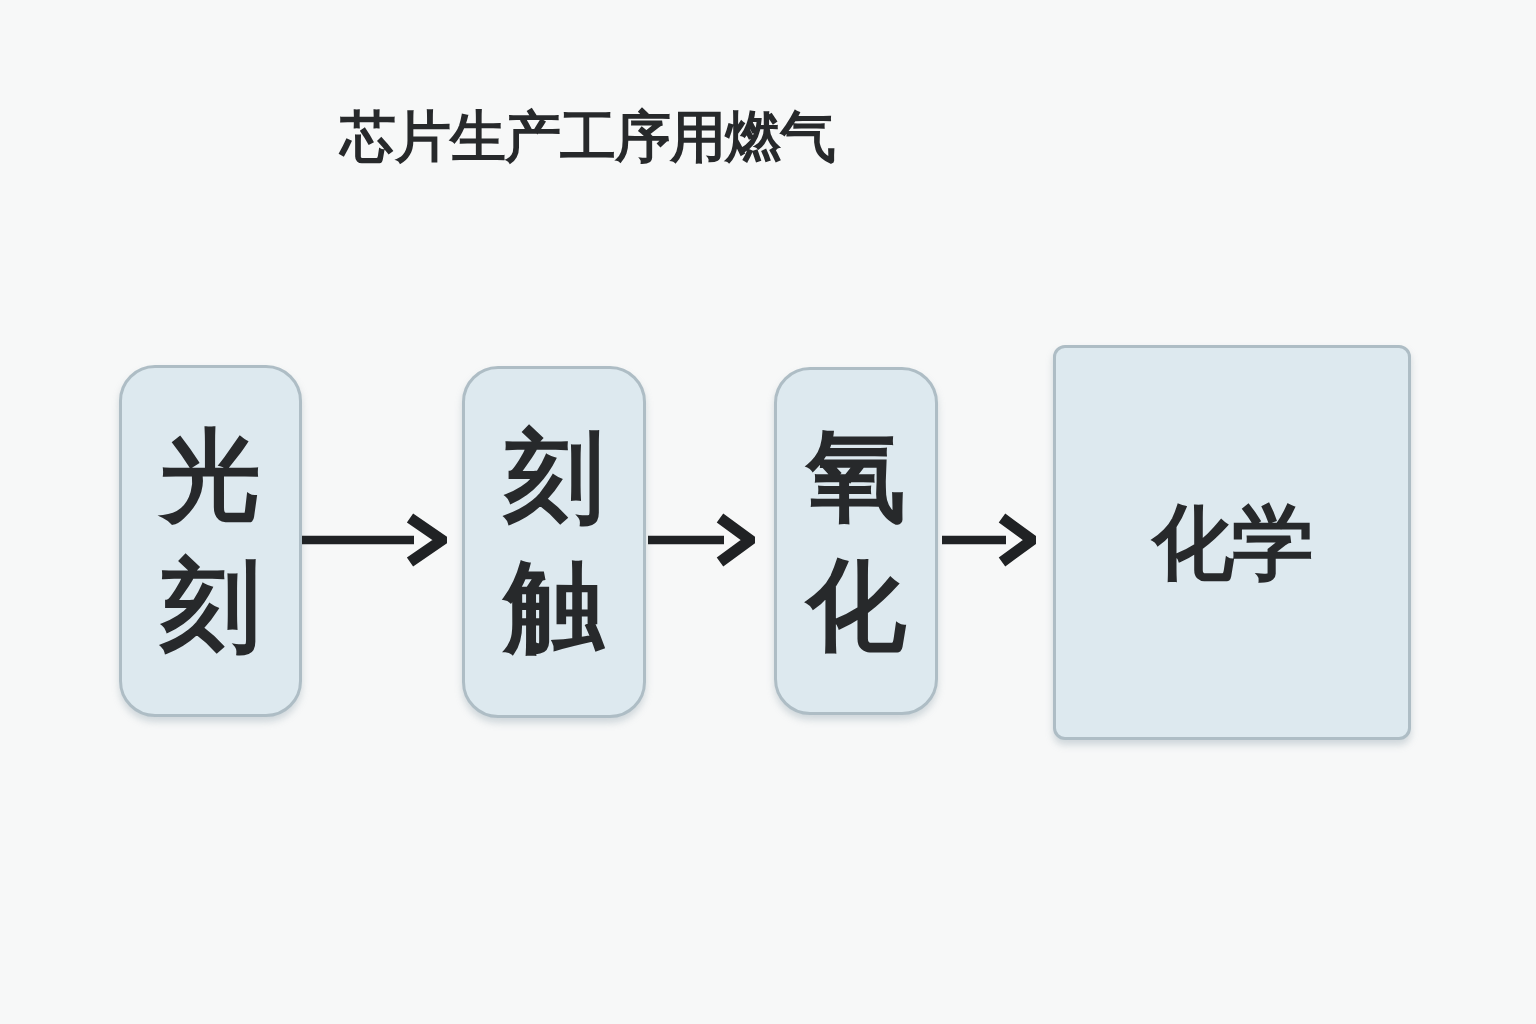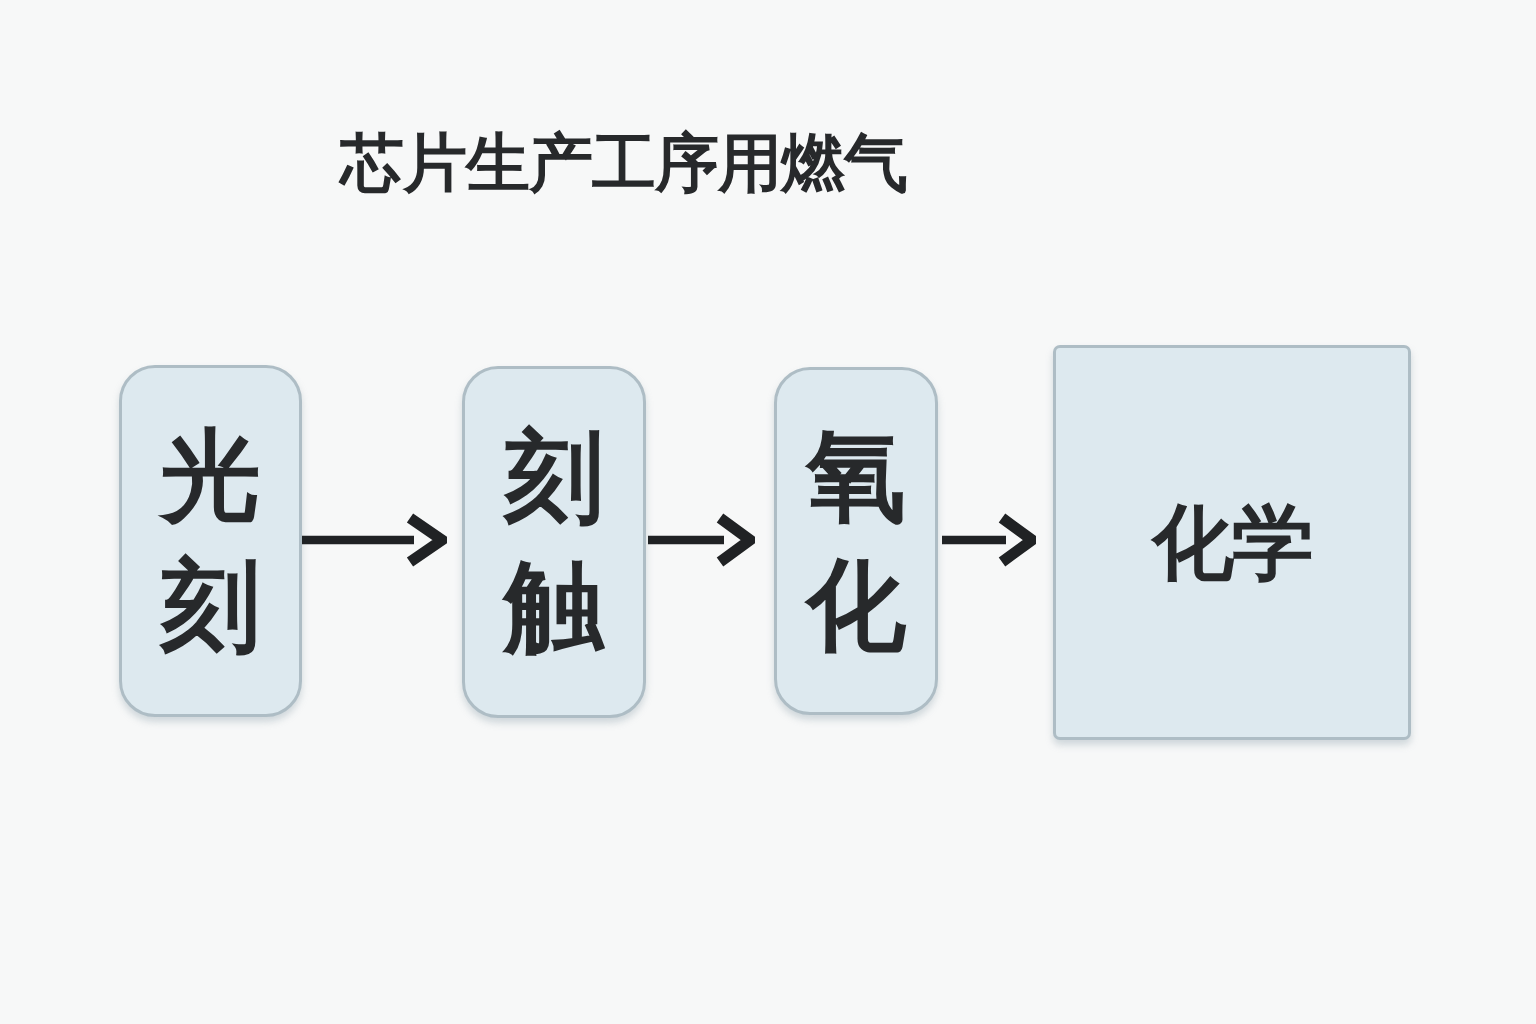--- a/index.html
+++ b/index.html
@@ -18,22 +18,22 @@
   .canvas{
     position:relative;
     width:1536px;
     height:1024px;
     background:var(--bg);
     overflow:hidden;
   }
   .title{
     position:absolute;
     left:340px;
-    top:120px;
-    font-size:64px;
+    top:100px;
+    font-size:56px;
     font-weight:800;
     letter-spacing:-1px;
     color:var(--ink);
     white-space:nowrap;
   }
   .step-box{
     position:absolute;
     background:var(--box-fill);
     border:3px solid var(--box-border);
     border-radius:36px;
@@ -46,21 +46,21 @@
     text-align:center;
   }
   .step-box .line{
     display:block;
     font-weight:800;
     color:var(--ink);
   }
   .box-1{left:119px;top:365px;width:183px;height:352px;}
   .box-2{left:462px;top:366px;width:184px;height:352px;}
   .box-3{left:774px;top:367px;width:164px;height:348px;}
-  .box-4{left:1053px;top:345px;width:358px;height:395px;border-radius:7px;}
+  .box-4{left:1053px;top:345px;width:358px;height:395px;border-radius:12px;}
   .big-char{font-size:100px;line-height:130px;}
   .box-4 .line{font-size:82px;line-height:107px;letter-spacing:-2px;white-space:nowrap;}
   .stray-mark{
     display:inline-block;
     font-size:46px;
     vertical-align:28px;
     margin-left:2px;
     font-weight:800;
     color:var(--ink);
   }

